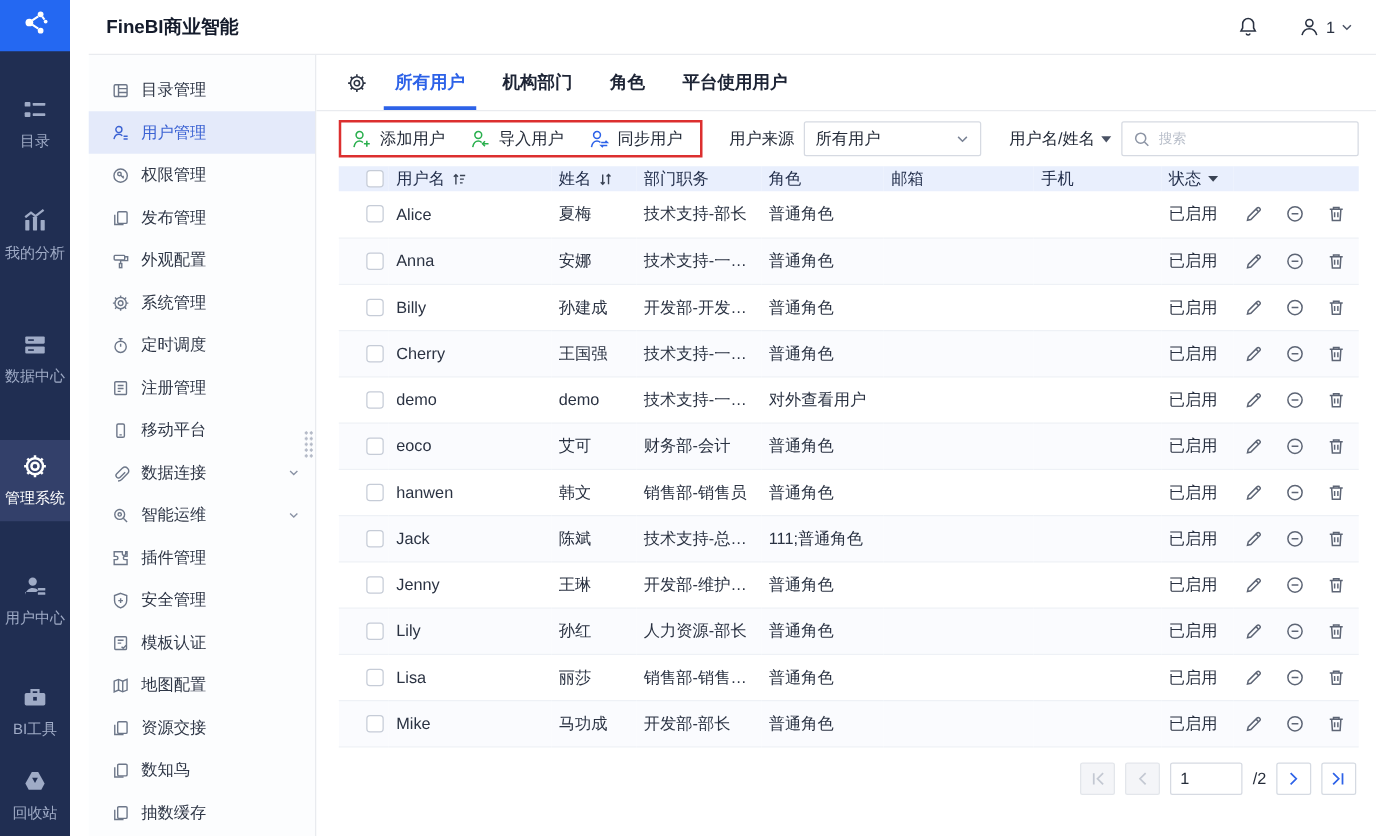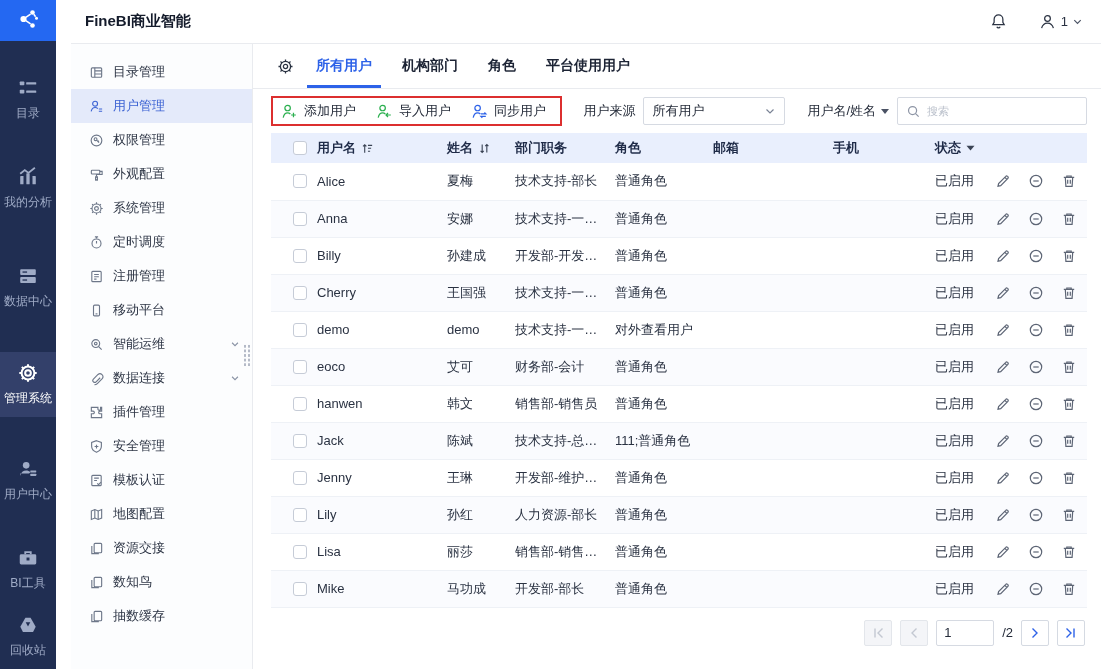--- a/index.html
+++ b/index.html
@@ -62,21 +62,21 @@
             display:flex; align-items:center; justify-content:space-between; padding:0 8px; font-size:13px; color:#242b39; cursor:pointer; }
   .field-picker { margin-left:22px; display:flex; align-items:center; gap:5px; font-size:13px; color:#242b39; cursor:pointer; white-space:nowrap; }
   .caret { width:0; height:0; border-left:4px solid transparent; border-right:4px solid transparent; border-top:5px solid #4a5264; display:inline-block; }
   .search { width:190px; height:28px; margin-left:8px; border:1px solid #d6dae2; border-radius:2px; background:#fff;
             display:flex; align-items:center; gap:6px; padding:0 8px; color:#8d95a5; }
   .search input { border:none; outline:none; flex:1; min-width:0; font-size:11px; color:#333; font-family:Liberation Sans, sans-serif; background:transparent; }
   .search input::placeholder { color:#b9bfca; }
 
   .table-wrap { flex:1; padding:0 14px 0 18px; min-height:0; }
   table { width:100%; border-collapse:collapse; table-layout:fixed; }
-  thead th { background:#e9effd; height:30px; font-size:13px; font-weight:bold; color:#1f2b48; text-align:center; padding:0 0 0 6px; white-space:nowrap; }
+  thead th { background:#e9effd; height:20px; font-size:13px; font-weight:normal; color:#1f2b48; text-align:center; padding:0 0 0 6px; white-space:nowrap; }
   thead th .th-inner { display:flex; align-items:center; gap:5px; }
   tbody td { height:37px; border-bottom:1px solid #eef1f6; font-size:13px; color:#2a3242; padding:0 4px 0 6px;
              white-space:nowrap; overflow:hidden; text-overflow:ellipsis; }
   tbody tr:nth-child(even) td { background:#fafbfe; }
   .cbx { width:14px; height:14px; border:1px solid #c6ccd7; border-radius:3px; background:#fff; margin-left:16px; display:block; cursor:pointer; }
   .actions-cell { display:flex; align-items:center; justify-content:flex-end; gap:17px; padding-right:6px; height:36px; }
   .actions-cell .icon { display:flex; color:#5d6575; cursor:pointer; }
   .sort-icon, .filter-caret { display:flex; color:#3a4354; }
 
   .pager { display:flex; align-items:center; justify-content:flex-end; gap:8px; padding:12px 2px 0 0; }
@@ -235,20 +235,29 @@
                   <circle cx="8" cy="8" r="5.7"></circle>
                   <circle cx="7" cy="6.6" r="1.5"></circle>
                   <path d="M8.1 7.7l2.6 2.6M9.6 9.2l1-.9"></path>
                 </svg>
               </span>
               <span>权限管理</span>
             </div>
             <div class="ssb-item">
               <span class="icon">
                 <svg width="15" height="15" viewBox="0 0 16 16" fill="none" stroke="currentColor" stroke-width="1.2">
+                  <rect x="5.5" y="2.5" width="8" height="10" rx="1"></rect>
+                  <path d="M3 5.2v8.3h7.5"></path>
+                </svg>
+              </span>
+              <span>发布管理</span>
+            </div>
+            <div class="ssb-item">
+              <span class="icon">
+                <svg width="15" height="15" viewBox="0 0 16 16" fill="none" stroke="currentColor" stroke-width="1.2">
                   <rect x="2.5" y="3.5" width="9" height="4" rx="0.8"></rect>
                   <path d="M11.5 4.7h2.5v3.3H8V10.5"></path>
                   <rect x="7" y="10.5" width="2" height="3.5"></rect>
                 </svg>
               </span>
               <span>外观配置</span>
             </div>
             <div class="ssb-item">
               <span class="icon">
                 <svg width="15" height="15" viewBox="0 0 16 16" fill="none" stroke="currentColor" stroke-width="1.2">
@@ -282,39 +291,39 @@
                 <svg width="15" height="15" viewBox="0 0 16 16" fill="none" stroke="currentColor" stroke-width="1.2">
                   <rect x="4.8" y="2.3" width="6.4" height="11.4" rx="1.2"></rect>
                   <path d="M7 11.6h2"></path>
                 </svg>
               </span>
               <span>移动平台</span>
             </div>
             <div class="ssb-item">
               <span class="icon">
                 <svg width="15" height="15" viewBox="0 0 16 16" fill="none" stroke="currentColor" stroke-width="1.2">
+                  <path d="M11.9 7.2l-4.3 4.3a2 2 0 01-2.9-2.9l4.9-4.9a3.2 3.2 0 014.5 4.5l-5.2 5.2a4.4 4.4 0 01-3.1 1.3"></path>
+                </svg>
+              </span>
+              <span>数据连接</span>
+              <span class="chevron">
+                <svg width="10" height="10" viewBox="0 0 12 12" fill="none" stroke="currentColor" stroke-width="1.3">
+                  <path d="M2.5 4.5L6 8l3.5-3.5"></path>
+                </svg>
+              </span>
+            </div>
+            <div class="ssb-item">
+              <span class="icon">
+                <svg width="15" height="15" viewBox="0 0 16 16" fill="none" stroke="currentColor" stroke-width="1.2">
                   <circle cx="7.2" cy="7" r="4.2"></circle>
                   <circle cx="7.2" cy="7" r="1.4"></circle>
                   <path d="M10.3 10.2l3.2 3.2"></path>
                 </svg>
               </span>
               <span>智能运维</span>
-              <span class="chevron">
-                <svg width="10" height="10" viewBox="0 0 12 12" fill="none" stroke="currentColor" stroke-width="1.3">
-                  <path d="M2.5 4.5L6 8l3.5-3.5"></path>
-                </svg>
-              </span>
-            </div>
-            <div class="ssb-item">
-              <span class="icon">
-                <svg width="15" height="15" viewBox="0 0 16 16" fill="none" stroke="currentColor" stroke-width="1.2">
-                  <path d="M11.9 7.2l-4.3 4.3a2 2 0 01-2.9-2.9l4.9-4.9a3.2 3.2 0 014.5 4.5l-5.2 5.2a4.4 4.4 0 01-3.1 1.3"></path>
-                </svg>
-              </span>
-              <span>数据连接</span>
               <span class="chevron">
                 <svg width="10" height="10" viewBox="0 0 12 12" fill="none" stroke="currentColor" stroke-width="1.3">
                   <path d="M2.5 4.5L6 8l3.5-3.5"></path>
                 </svg>
               </span>
             </div>
             <div class="ssb-item">
               <span class="icon">
                 <svg width="15" height="15" viewBox="0 0 16 16" fill="none" stroke="currentColor" stroke-width="1.2">
                   <path d="M6 2.5h3.5v1.8a1.4 1.4 0 002.8 0V2.5h1.2v4h-1.8a1.4 1.4 0 000 2.8h1.8v4.2H2.5V9.3h1.8a1.4 1.4 0 000-2.8H2.5v-4z"></path>

